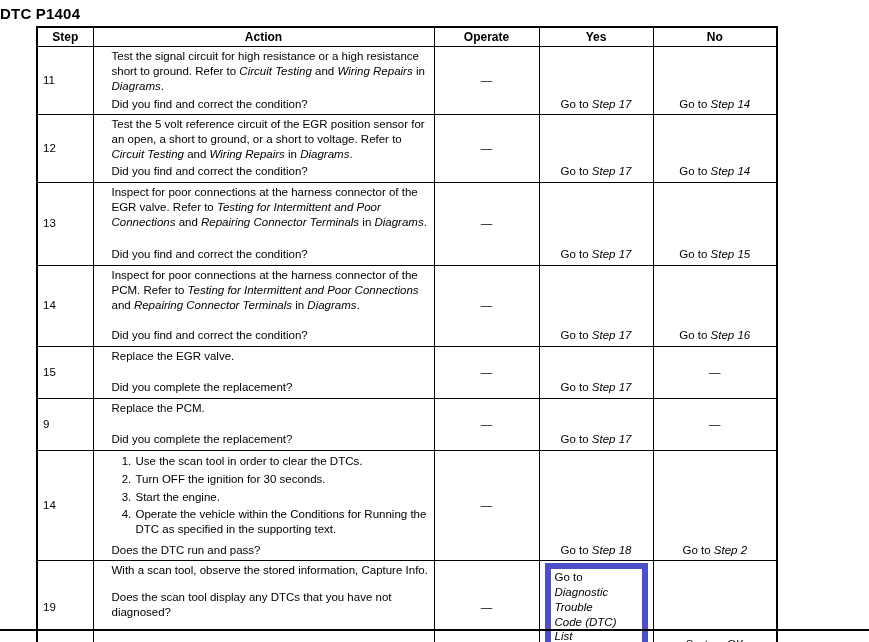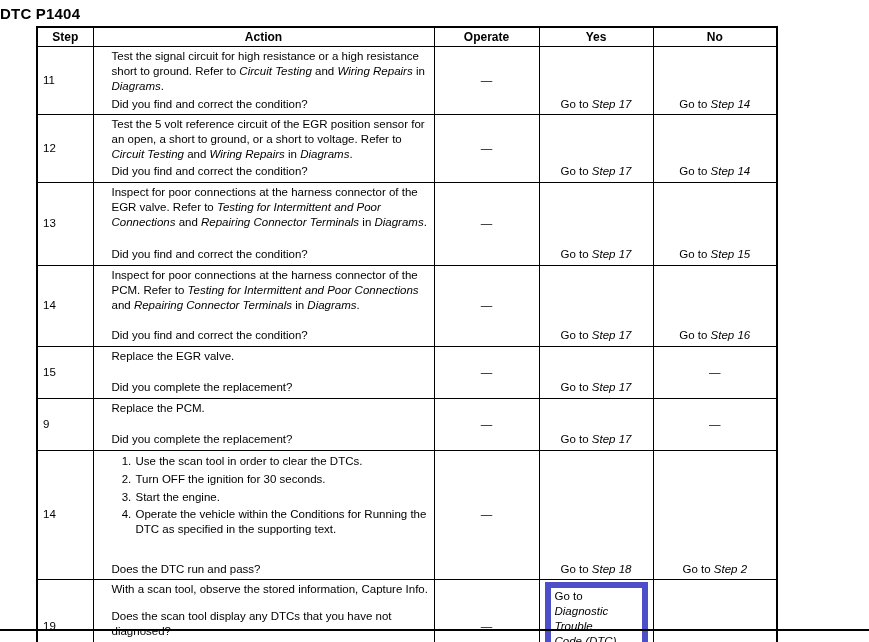--- a/index.html
+++ b/index.html
@@ -33,21 +33,21 @@
   .it { font-style: italic; }
   .link-box { display: inline-block; text-align: left; border: 6px solid #f9a8d4; padding: 1px 4px 2px 4px; }
   .footer-rule { position: absolute; left: 0; top: 629px; width: 869px; border-top: 2px solid #000; }
   
   .dtc tbody tr:nth-child(1) .action-flex { min-height: 58px; }
   .dtc tbody tr:nth-child(2) .action-flex { min-height: 61px; }
   .dtc tbody tr:nth-child(3) .action-flex { min-height: 77px; }
   .dtc tbody tr:nth-child(4) .action-flex { min-height: 75px; }
   .dtc tbody tr:nth-child(5) .action-flex { min-height: 46px; }
   .dtc tbody tr:nth-child(6) .action-flex { min-height: 46px; }
-  .dtc tbody tr:nth-child(7) .action-flex { min-height: 99px; gap: 19px; }
+  .dtc tbody tr:nth-child(7) .action-flex { min-height: 99px; }
   .dtc tbody tr:nth-child(8) .action-flex { min-height: 56px; }
 </style>
 </head>
 <body>
 
 <div class="title">DTC P1404</div>
 
 <table class="dtc">
   <colgroup>
     <col class="col-step">

